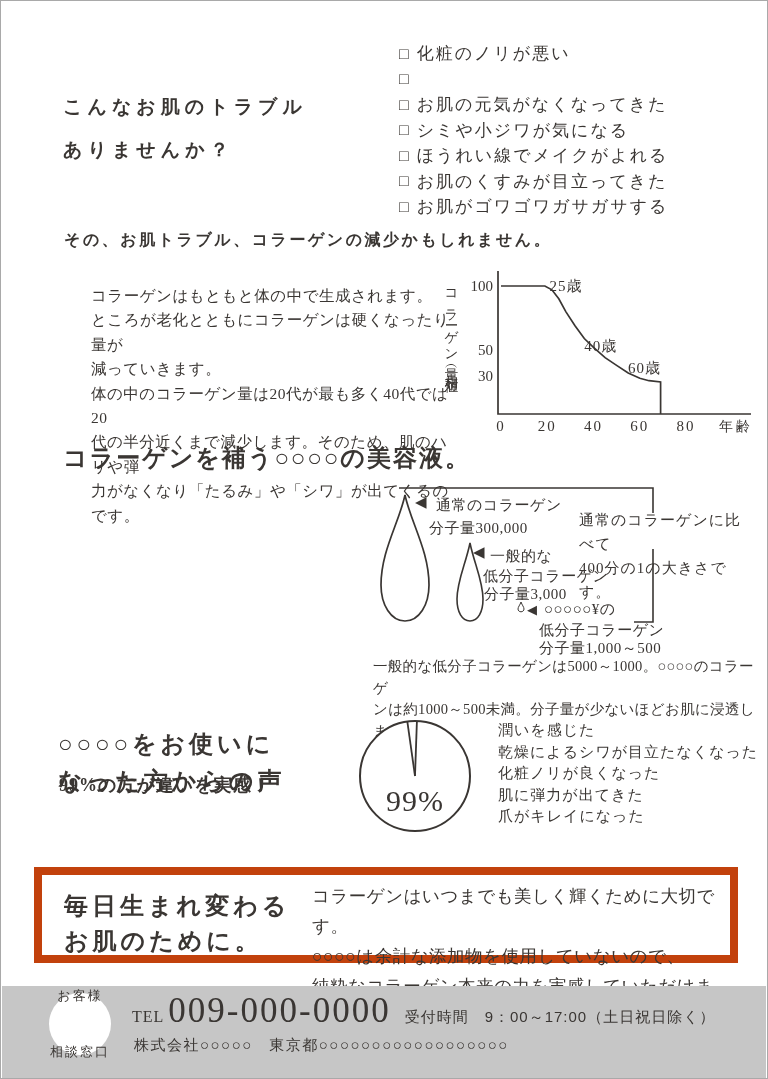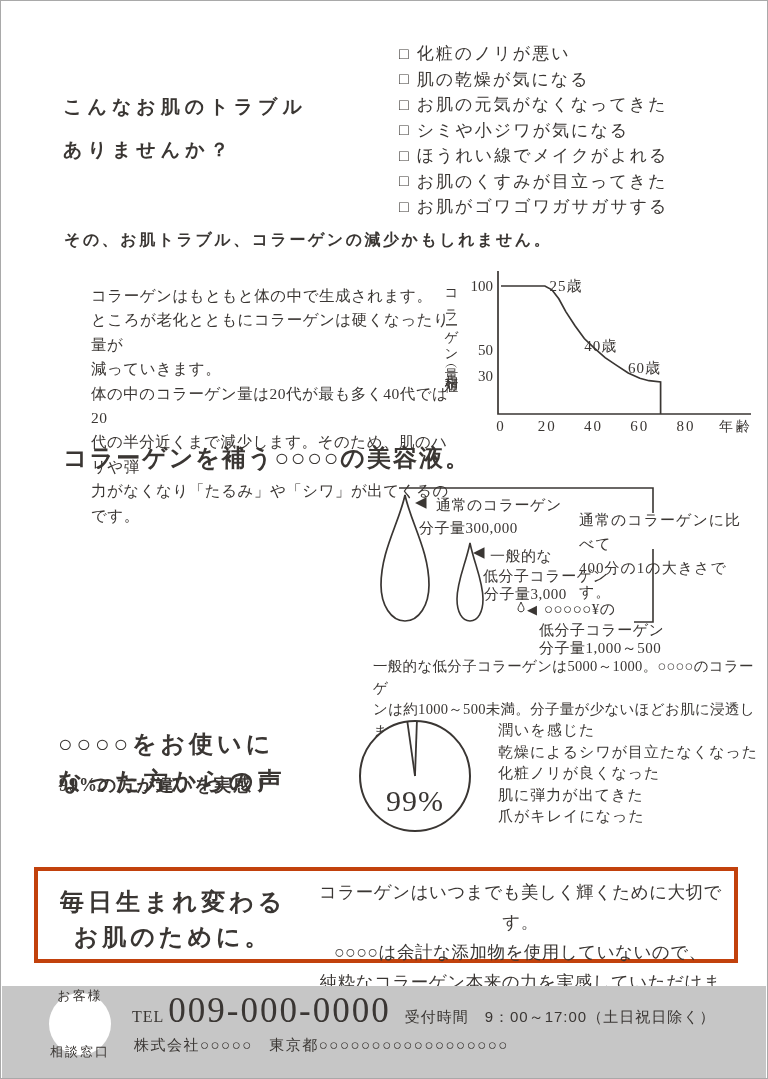--- a/index.html
+++ b/index.html
@@ -34,21 +34,21 @@
   .arrow{font-size:15px;line-height:15px;color:#3a3633;font-family:"DejaVu Sans",sans-serif;}
   .diagram-note{font-size:15px;line-height:24px;letter-spacing:1px;}
   .diagram-caption{font-size:14.5px;line-height:21.5px;letter-spacing:0.3px;}
 
   
   .voices-heading{font-size:24px;font-weight:600;letter-spacing:4px;line-height:37px;}
   .voices-sub{font-size:18px;font-weight:700;letter-spacing:1px;}
   .testimonial{font-size:15px;line-height:21.6px;letter-spacing:1px;}
 
   
-  .closing-box{border:4px solid #c2410c;box-sizing:border-box;text-align:center;}
+  .closing-box{border:8px solid #c2410c;box-sizing:border-box;}
   .closing-title{font-size:24px;font-weight:600;letter-spacing:4px;line-height:35px;}
   .closing-body{font-size:17.5px;line-height:30px;letter-spacing:0.5px;}
 
   
   .footer{background:#c6c6c6;}
   .footer-badge{
     width:62px;height:62px;border-radius:50%;background:#ffffff;
     display:flex;flex-direction:column;align-items:center;justify-content:center;
     font-size:13px;line-height:16px;letter-spacing:2px;
   }
@@ -68,21 +68,20 @@
     <div>ありませんか？</div>
   </div>
 
   <div class="abs" style="left:398px;top:40px;">
     <div class="check-row">
         <span class="checkbox">□</span>
         <span>化粧のノリが悪い</span>
       </div>
     <div class="check-row">
         <span class="checkbox">□</span>
-        <span>肌の乾燥が気になる</span>
       </div>
     <div class="check-row">
         <span class="checkbox">□</span>
         <span>お肌の元気がなくなってきた</span>
       </div>
     <div class="check-row">
         <span class="checkbox">□</span>
         <span>シミや小ジワが気になる</span>
       </div>
     <div class="check-row">
@@ -142,21 +141,21 @@
     <svg class="abs" style="left:82px;top:58px;" width="34" height="82" viewBox="0 0 34 82">
       <path d="M17 2 C13 22 4 40 4 58 C4 71 9 80 17 80 C25 80 30 71 30 58 C30 40 21 22 17 2 Z" fill="#ffffff" stroke="#3a3633" stroke-width="1.6"></path>
     </svg>
     <svg class="abs" style="left:146px;top:118px;" width="8" height="12" viewBox="0 0 8 12">
       <path d="M4 1 C3 4 1 6 1 8 C1 9.6 2.3 10.8 4 10.8 C5.7 10.8 7 9.6 7 8 C7 6 5 4 4 1 Z" fill="#ffffff" stroke="#3a3633" stroke-width="1"></path>
     </svg>
     <span class="abs arrow" style="left:44px;top:12px;">◀</span>
     <span class="abs arrow" style="left:102px;top:62px;">◀</span>
     <span class="abs arrow" style="left:156px;top:119px;font-size:13px;">◀</span>
     <div class="abs drop-label" style="left:65px;top:12px;">通常のコラーゲン</div>
-    <div class="abs drop-label" style="left:48px;top:35px;">分子量300,000</div>
+    <div class="abs drop-label" style="left:58px;top:35px;">分子量300,000</div>
     <div class="abs drop-label" style="left:119px;top:63px;">一般的な</div>
     <div class="abs drop-label" style="left:112px;top:83px;">低分子コラーゲン</div>
     <div class="abs drop-label" style="left:113px;top:101px;">分子量3,000</div>
     <div class="abs drop-label" style="left:173px;top:116px;">○○○○○¥の</div>
     <div class="abs drop-label" style="left:168px;top:137px;">低分子コラーゲン</div>
     <div class="abs drop-label" style="left:168px;top:155px;">分子量1,000～500</div>
     <div class="abs diagram-note pre" style="left:208px;top:25px;width:170px;">通常のコラーゲンに比べて
 400分の1の大きさです。</div>
     <div class="abs diagram-caption pre" style="left:2px;top:173px;width:392px;">一般的な低分子コラーゲンは5000～1000。○○○○のコラーゲ
 ンは約1000～500未満。分子量が少ないほどお肌に浸透します。</div>

